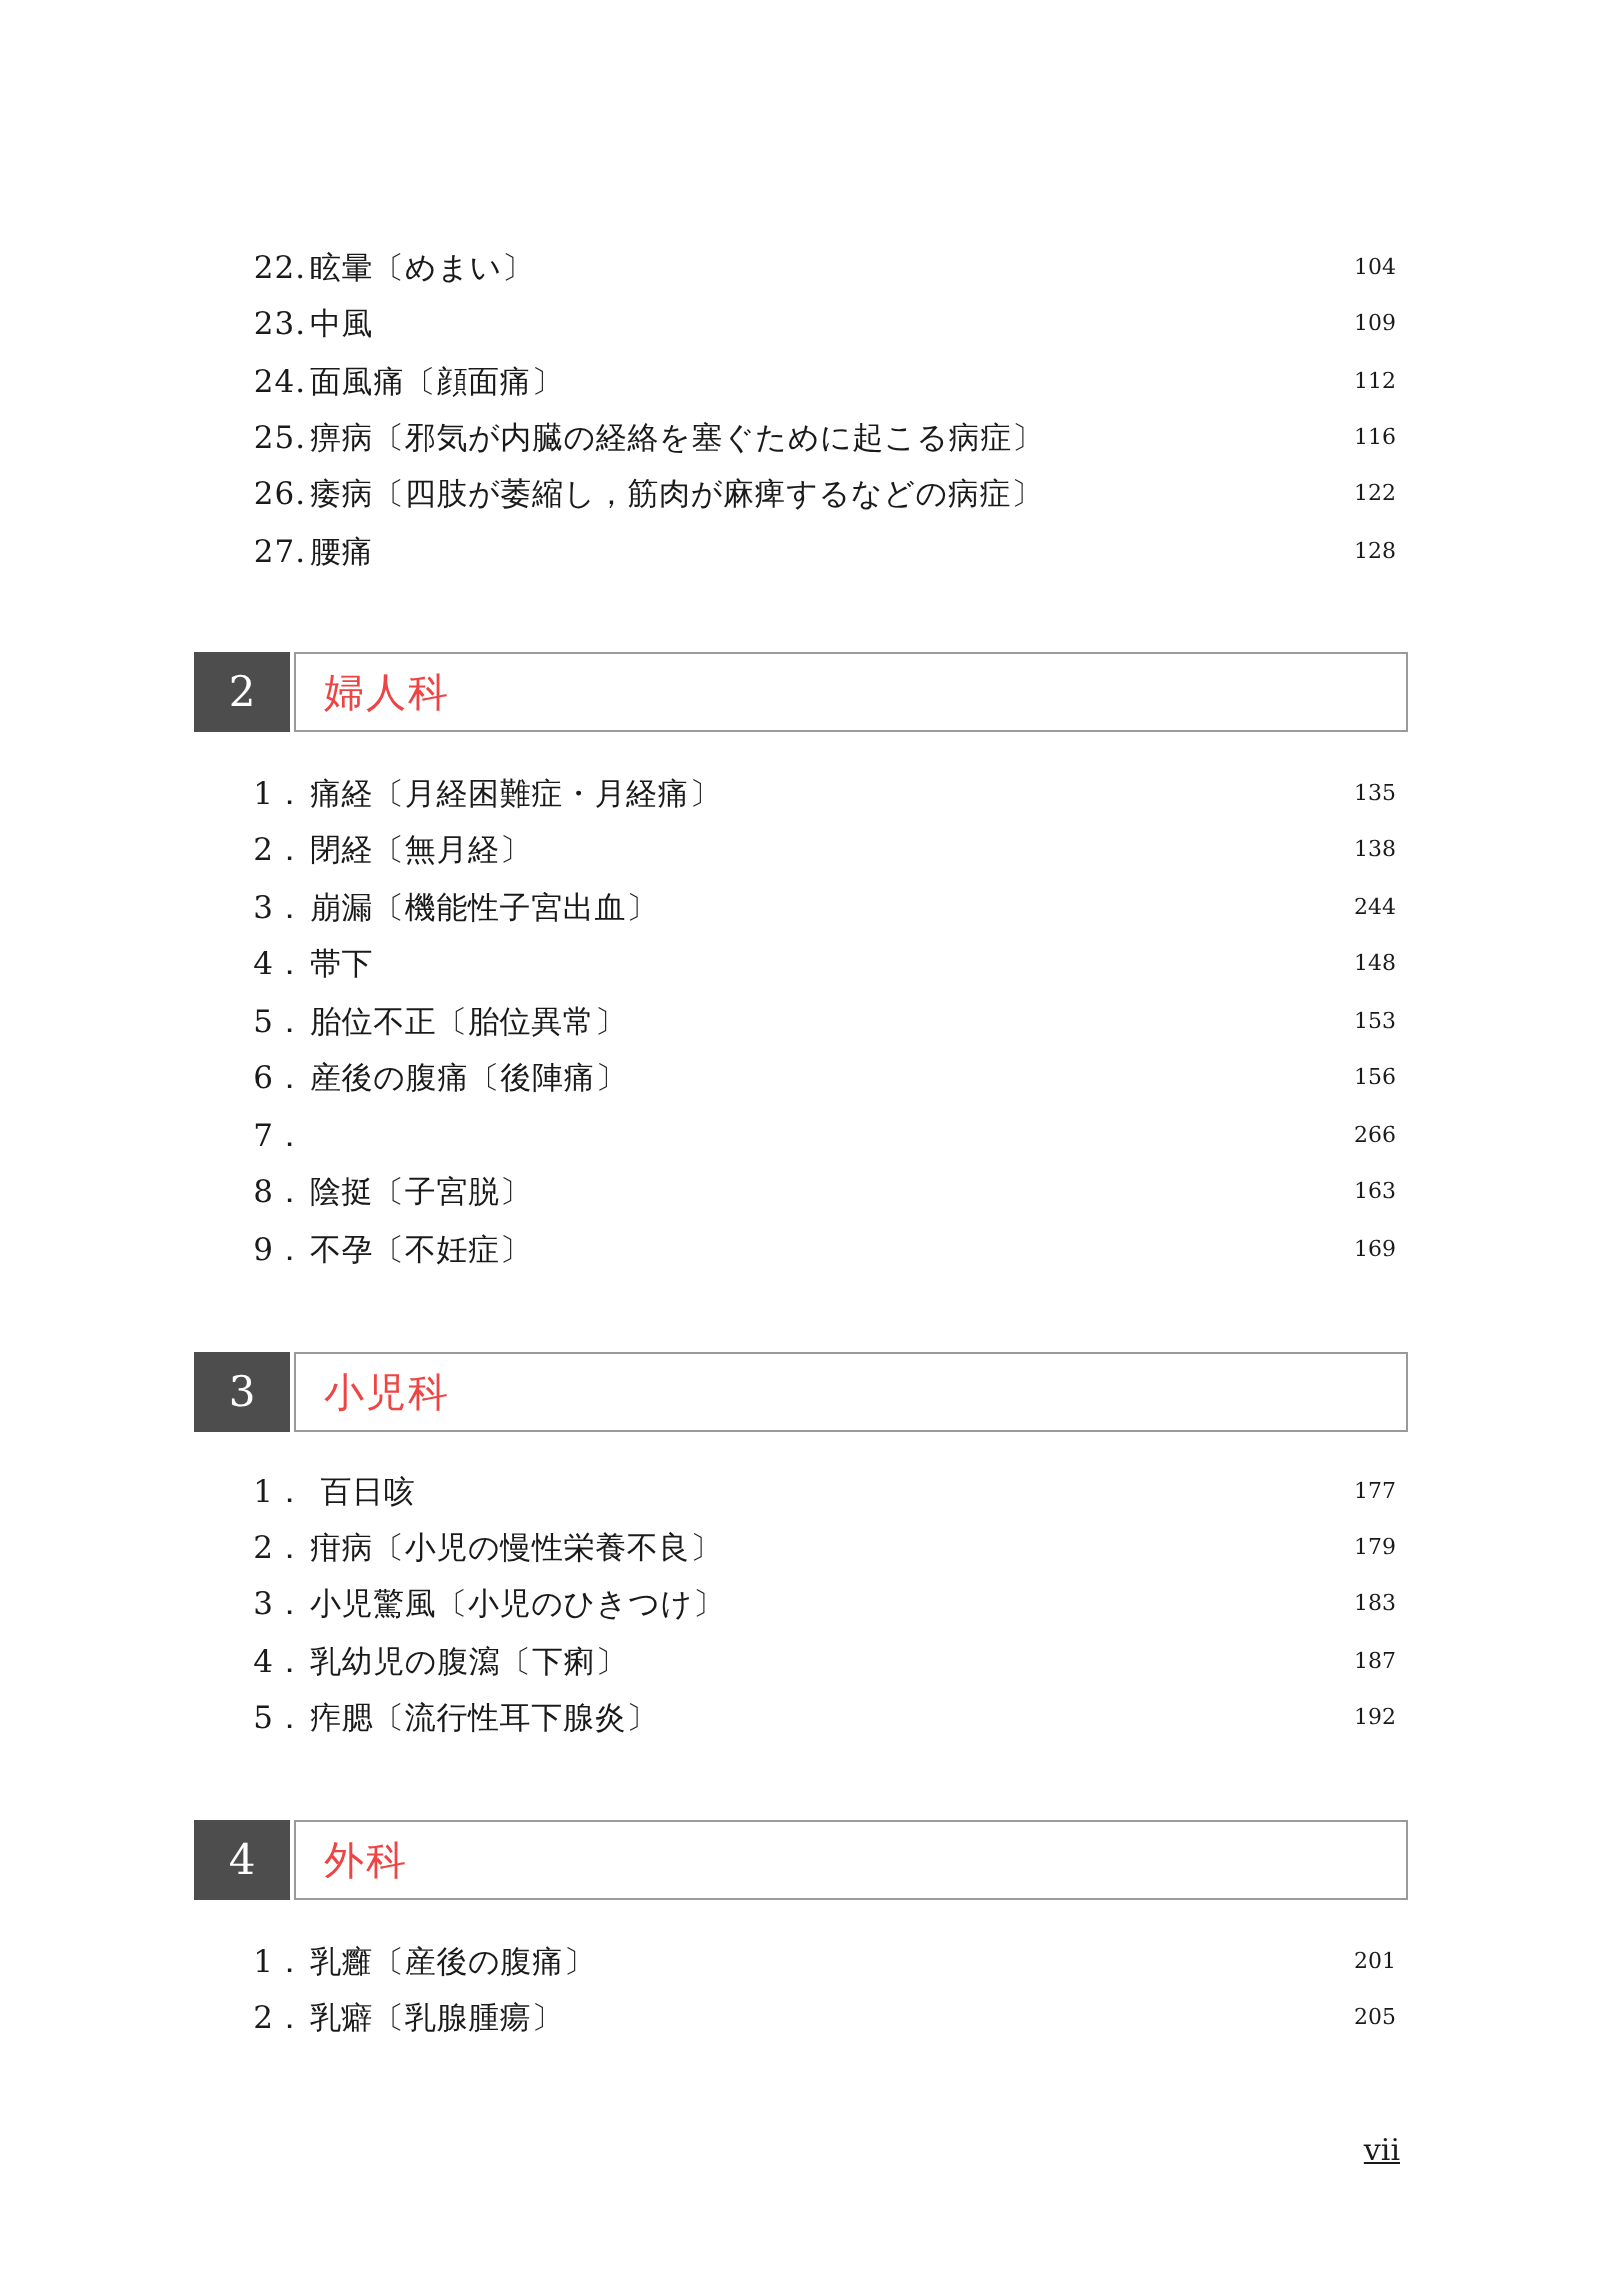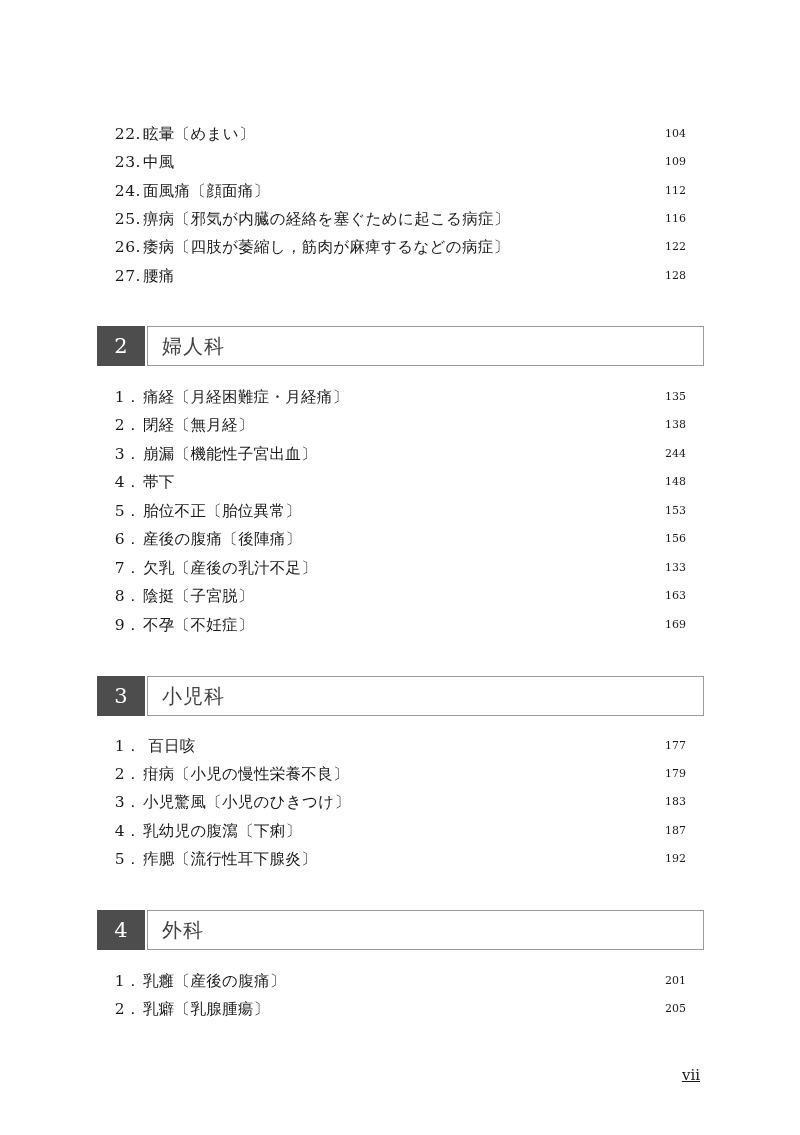--- a/index.html
+++ b/index.html
@@ -15,21 +15,21 @@
       font-family: "DejaVu Serif", "Liberation Serif", serif;
       color: #1a1a1a;
     }
     .page {
       position: absolute;
       left: 0; top: 0;
       width: 800px; height: 1135px;
     }
     .toc-row {
       position: absolute;
-      left: 100px;
+      left: 112px;
       width: 586px;
       height: 22px;
       display: flex;
       align-items: center;
       font-size: 15.5px;
       line-height: 22px;
       white-space: nowrap;
     }
     .toc-num {
       flex: 0 0 auto;
@@ -85,21 +85,21 @@
       flex: 1 1 auto;
       height: 40px;
       box-sizing: border-box;
       border: 1.5px solid #9a9a9a;
       background: #ffffff;
       display: flex;
       align-items: center;
       padding-left: 14px;
       font-size: 20px;
       letter-spacing: 1px;
-      color: #404040;
+      color: #ef4444;
     }
     .folio {
       position: absolute;
       left: 660px;
       top: 1066px;
       width: 40px;
       text-align: right;
       font-size: 15px;
       font-family: "DejaVu Serif", "Liberation Serif", serif;
       text-decoration: underline;
@@ -183,23 +183,22 @@
     <span class="toc-page">153</span>
   </div>
   <div class="toc-row" style="top:528px">
     <span class="toc-num fw">6．</span>
     <span class="toc-title">産後の腹痛〔後陣痛〕</span>
     <span class="toc-leader"></span>
     <span class="toc-page">156</span>
   </div>
   <div class="toc-row" style="top:557px">
     <span class="toc-num fw">7．</span>
-    <span class="toc-title">欠乳〔産後の乳汁不足〕</span>
-    <span class="toc-leader"></span>
-    <span class="toc-page">133</span>
+    <span class="toc-leader"></span>
+    <span class="toc-page">266</span>
   </div>
   <div class="toc-row" style="top:585px">
     <span class="toc-num fw">8．</span>
     <span class="toc-title">陰挺〔子宮脱〕</span>
     <span class="toc-leader"></span>
     <span class="toc-page">163</span>
   </div>
   <div class="toc-row" style="top:614px">
     <span class="toc-num fw">9．</span>
     <span class="toc-title">不孕〔不妊症〕</span>

